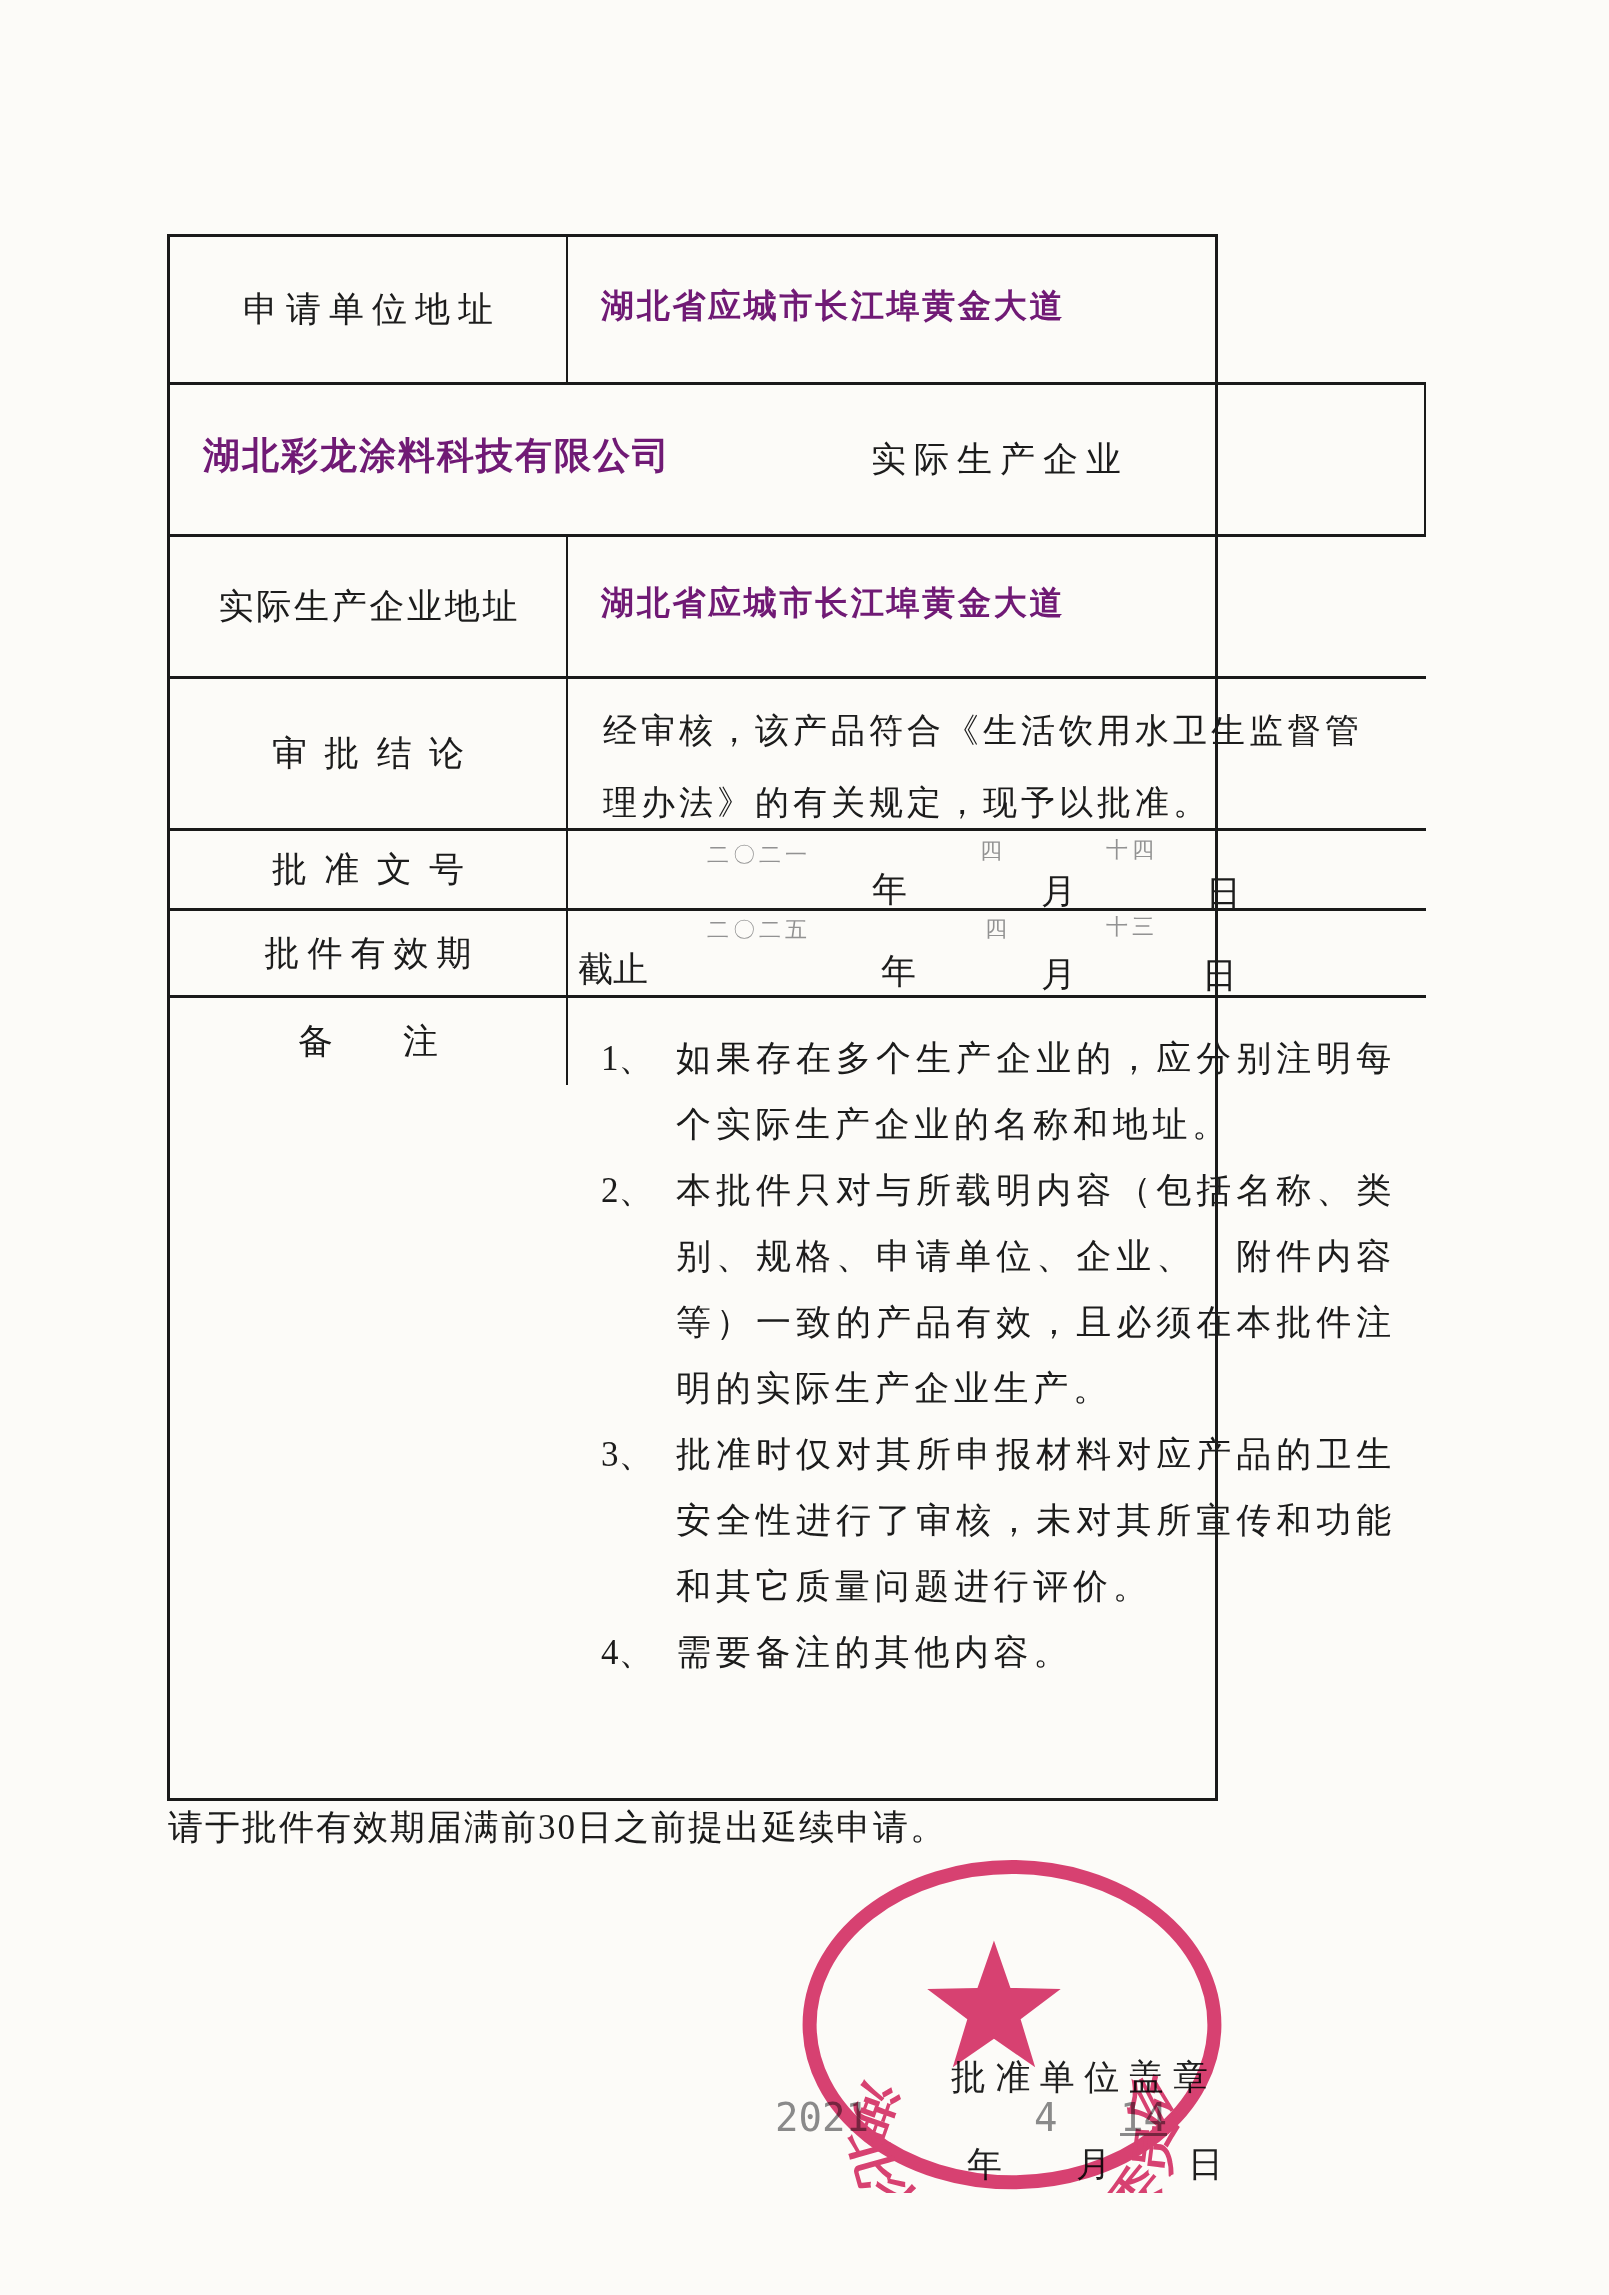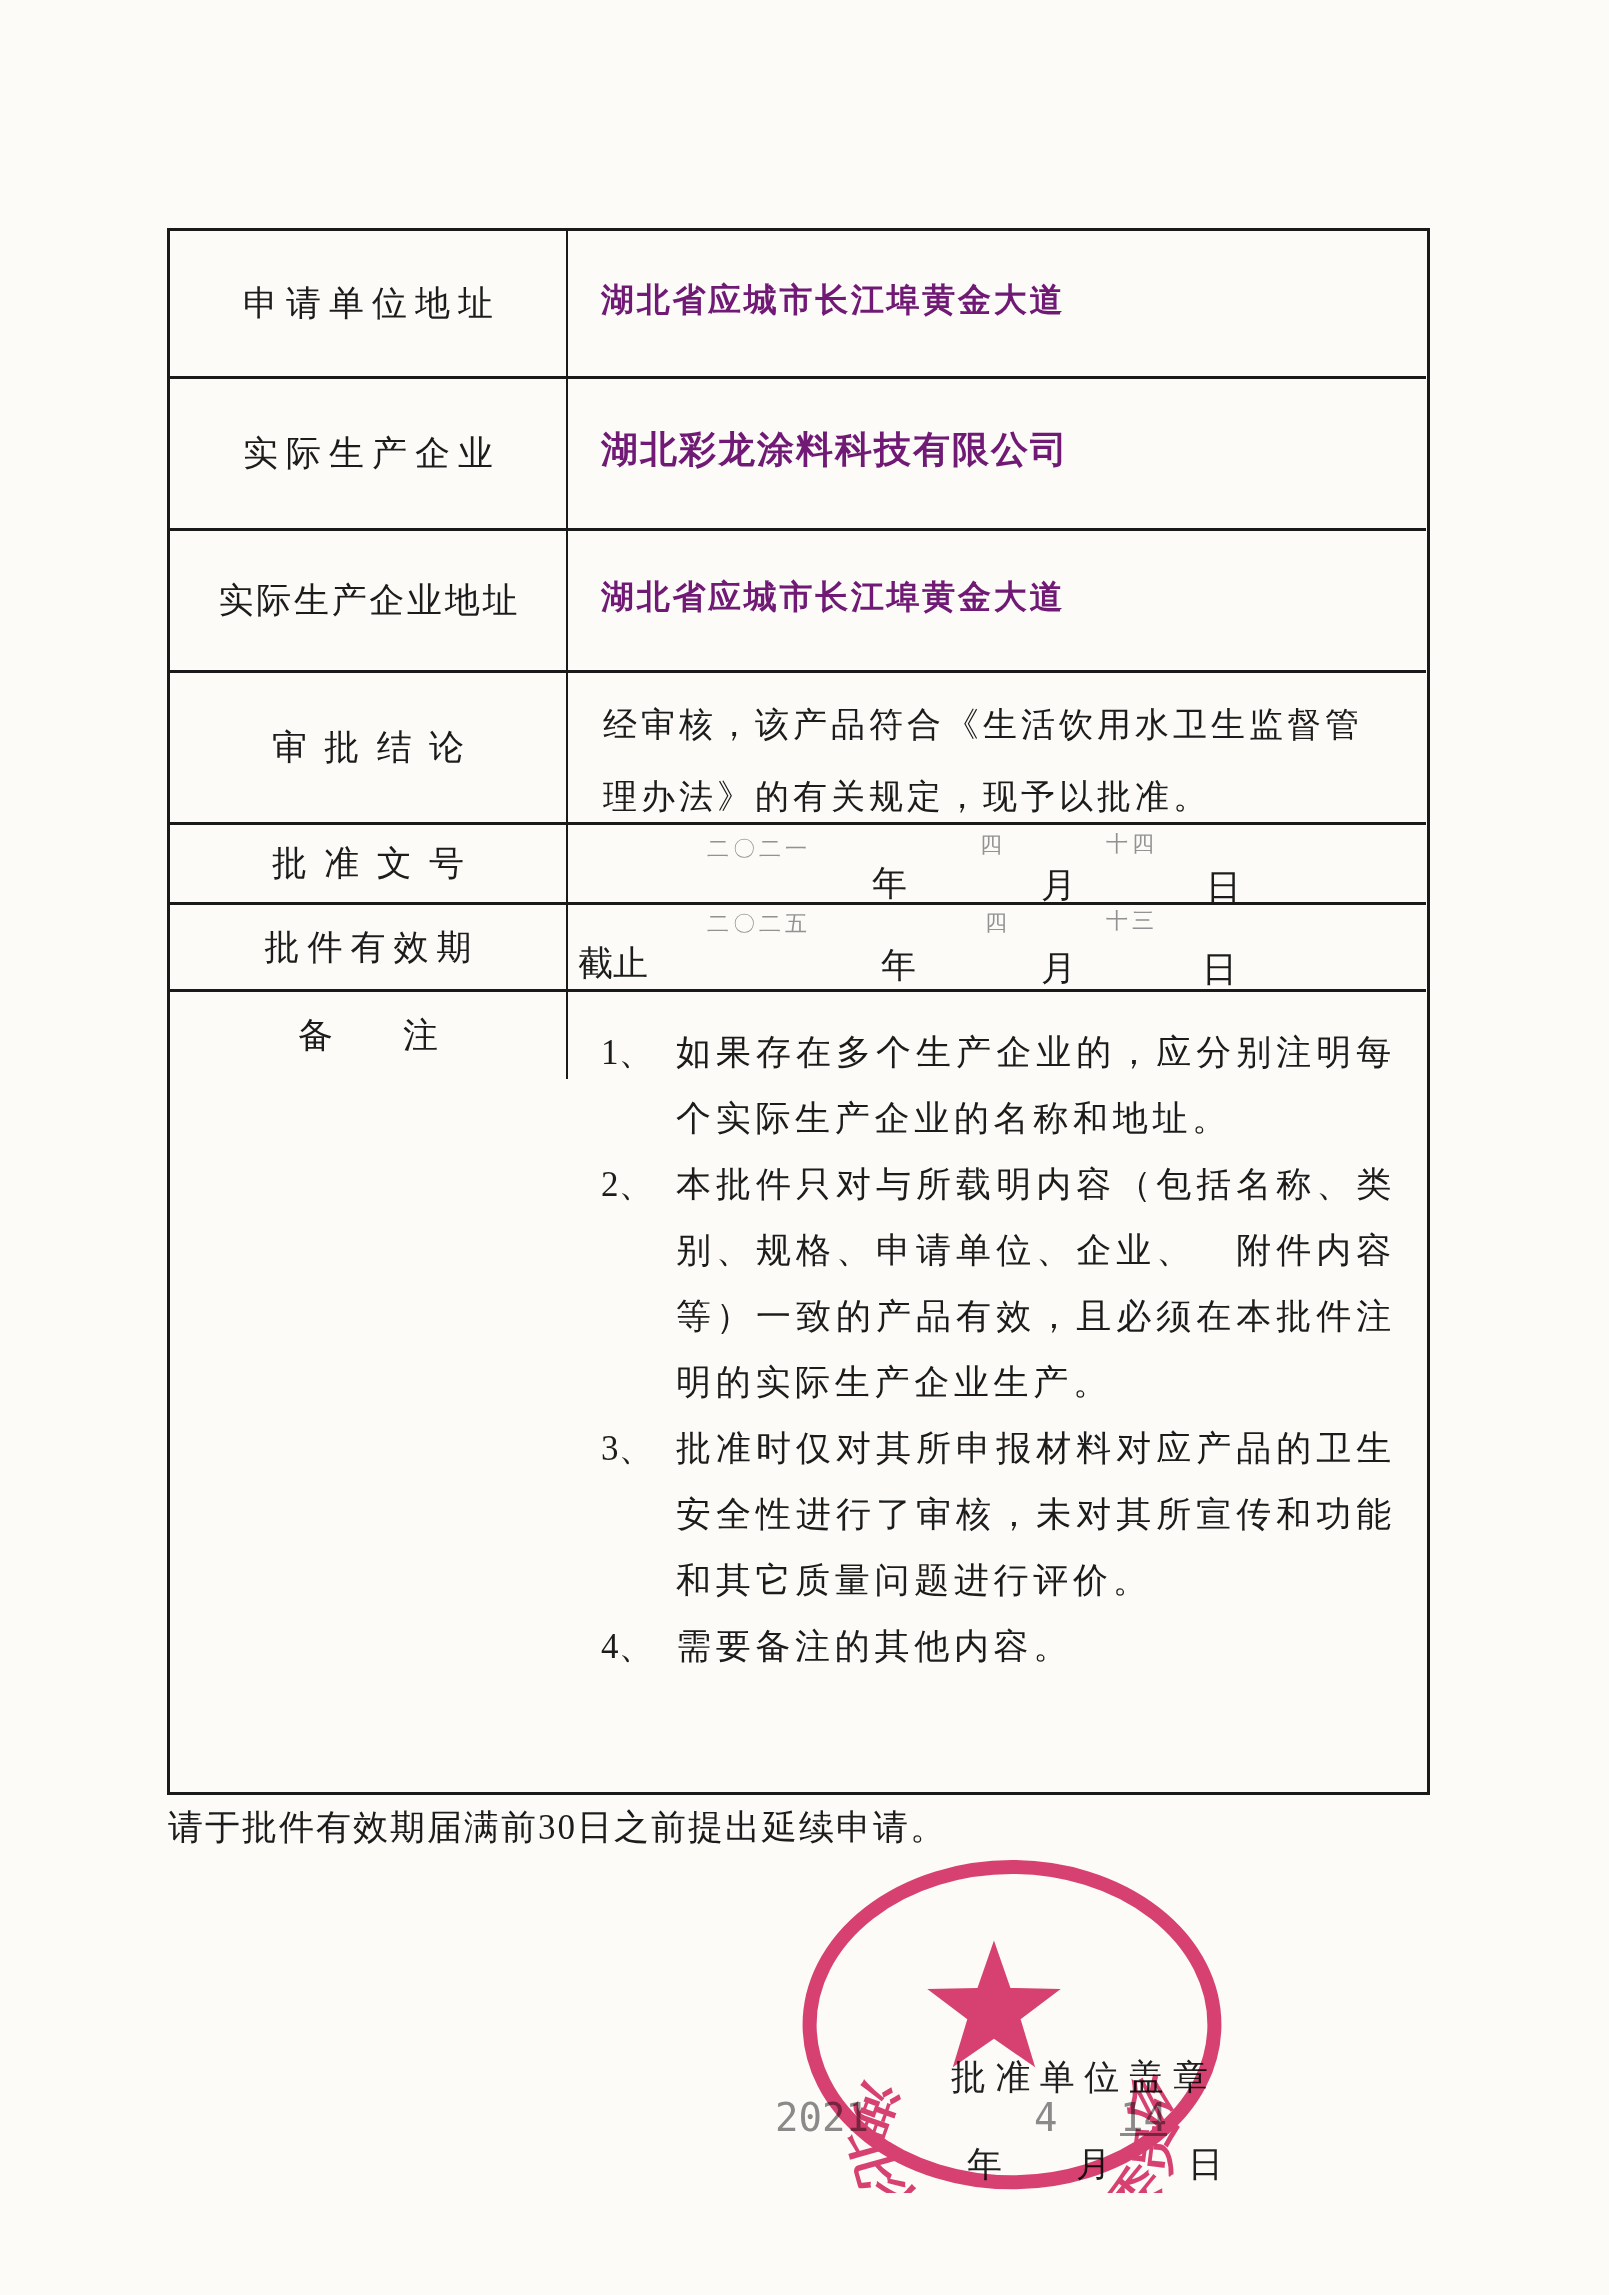--- a/index.html
+++ b/index.html
@@ -8,22 +8,22 @@
     position:relative;
     width:1609px; height:2295px;
     margin:0 auto;
     background:#fcfbf8;
     overflow:hidden;
     font-family:"Liberation Serif","DejaVu Serif",serif;
     color:#1c1c1c;
   }
   
   .approval-table {
-    position:absolute; left:167px; top:228px;
-    width:1263px; height:1567px;
+    position:absolute; left:167px; top:234px;
+    width:1051px; height:1567px;
     border:3.3px solid #1a1a1a;
     display:grid;
     grid-template-columns:398px 858px;
     grid-template-rows:148px 152px 142px 152px 80px 87px 87px auto;
     background:transparent;
   }
   .cell { border-bottom:3.3px solid #1a1a1a; position:relative; }
   .cell.last { border-bottom:none; }
   .label-cell {
     border-right:2px solid #1a1a1a;
@@ -99,24 +99,24 @@
 
 <div class="page">
 
   <div class="approval-table">
 
     <div class="cell label-cell ls6">申请单位地址</div>
     <div class="cell value-cell">
       <div class="filled-value">湖北省应城市长江埠黄金大道</div>
     </div>
 
-    <div class="cell label-cell ls6">实际生产企业</div>
     <div class="cell value-cell">
       <div class="filled-value big">湖北彩龙涂料科技有限公司</div>
     </div>
+    <div class="cell label-cell ls6">实际生产企业</div>
 
     <div class="cell label-cell ls8">实际生产企业地址</div>
     <div class="cell value-cell">
       <div class="filled-value">湖北省应城市长江埠黄金大道</div>
     </div>
 
     <div class="cell label-cell ls4">审批结论</div>
     <div class="cell value-cell">
       <div class="conclusion-text">经审核，该产品符合《生活饮用水卫生监督管理办法》的有关规定，现予以批准。</div>
     </div>

